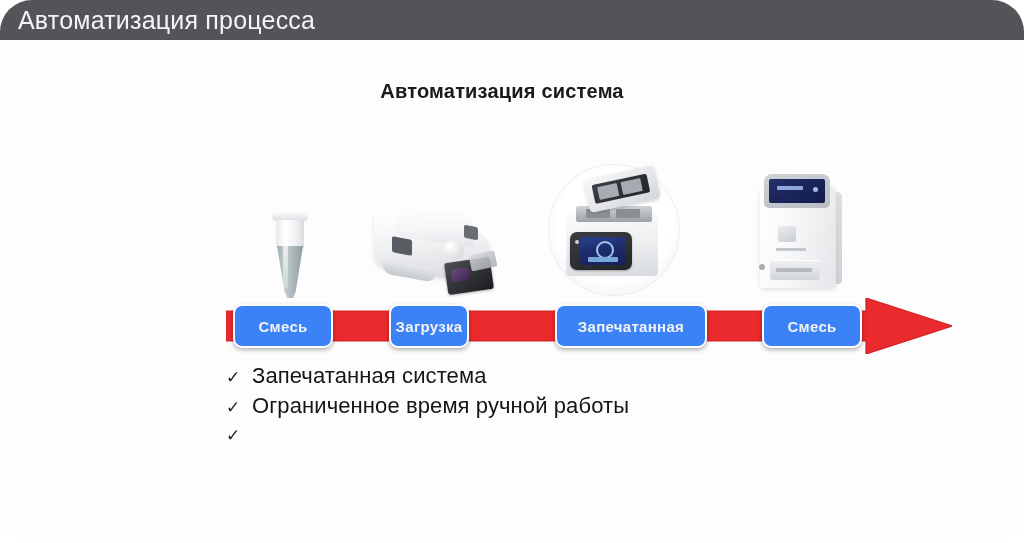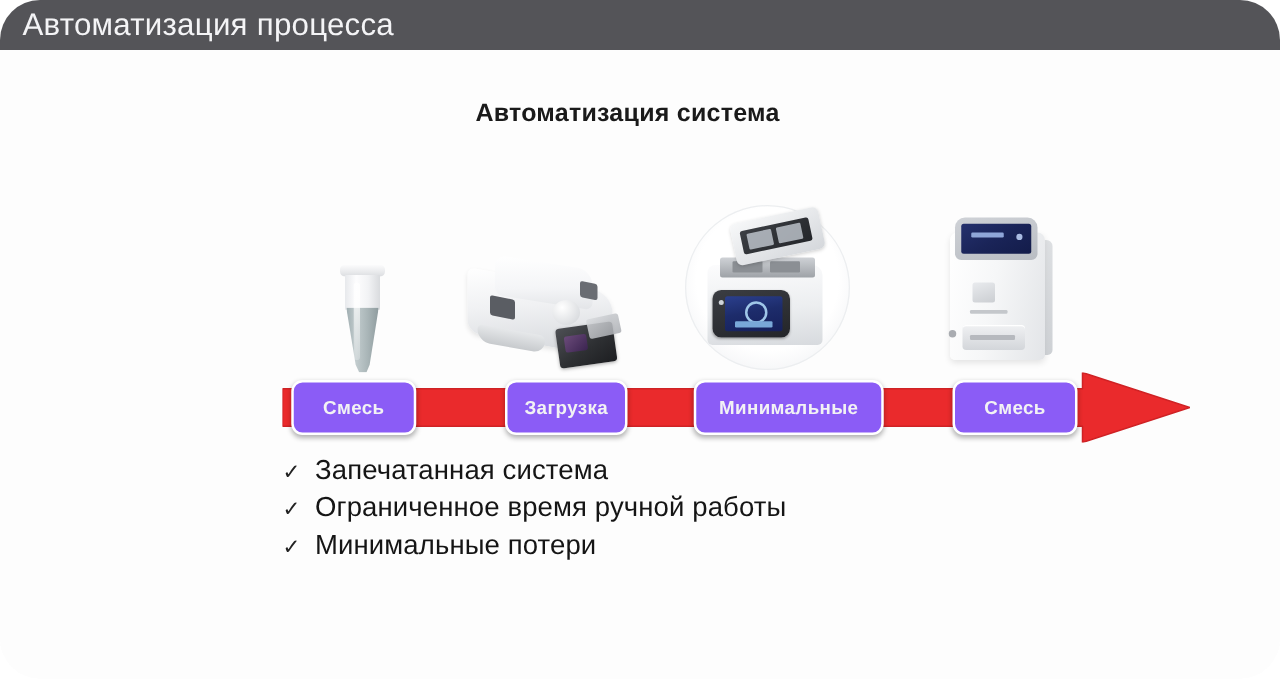--- a/index.html
+++ b/index.html
@@ -274,38 +274,38 @@
     width: 726px;
     height: 56px;
   }
   #process-arrow svg { display:block; width:100%; height:100%; }
 
   
   .stage-box {
     position: absolute;
     top: 304px;
     height: 44px;
-    background: #8b5cf6;
+    background: #3b82f6;
     border: 2px solid #ffffff;
     border-radius: 9px;
     box-shadow: 0 2px 4px rgba(0,0,0,.30);
     display: flex;
     align-items: center;
     justify-content: center;
     box-sizing: border-box;
   }
   .stage-box .stage-label {
     color: #f2f2f4;
     font-size: 15px;
     font-weight: bold;
     letter-spacing: 0.3px;
     white-space: nowrap;
   }
   #stage-box-0 { left: 233px; width: 100px; }
-  #stage-box-1 { left: 404px; width: 98px;  }
+  #stage-box-1 { left: 389px; width: 80px;  }
   #stage-box-2 { left: 555px; width: 152px; }
   #stage-box-3 { left: 762px; width: 100px; }
 
   
   #benefits {
     position: absolute;
     left: 226px;
     top: 362px;
     width: 620px;
   }
@@ -402,34 +402,33 @@
     </svg>
   </div>
 
   <div class="stage-box" id="stage-box-0">
     <span class="stage-label">Смесь</span>
   </div>
   <div class="stage-box" id="stage-box-1">
     <span class="stage-label">Загрузка</span>
   </div>
   <div class="stage-box" id="stage-box-2">
-    <span class="stage-label">Минимальные</span>
+    <span class="stage-label">Запечатанная</span>
   </div>
   <div class="stage-box" id="stage-box-3">
     <span class="stage-label">Смесь</span>
   </div>
 
   <div id="benefits">
     <div class="benefit-row">
       <span class="benefit-check">✓</span>
       <span class="benefit-text">Запечатанная система</span>
     </div>
     <div class="benefit-row">
       <span class="benefit-check">✓</span>
       <span class="benefit-text">Ограниченное время ручной работы</span>
     </div>
     <div class="benefit-row">
       <span class="benefit-check">✓</span>
-      <span class="benefit-text">Минимальные потери</span>
     </div>
   </div>
 
 </div>
 
 </body></html>

